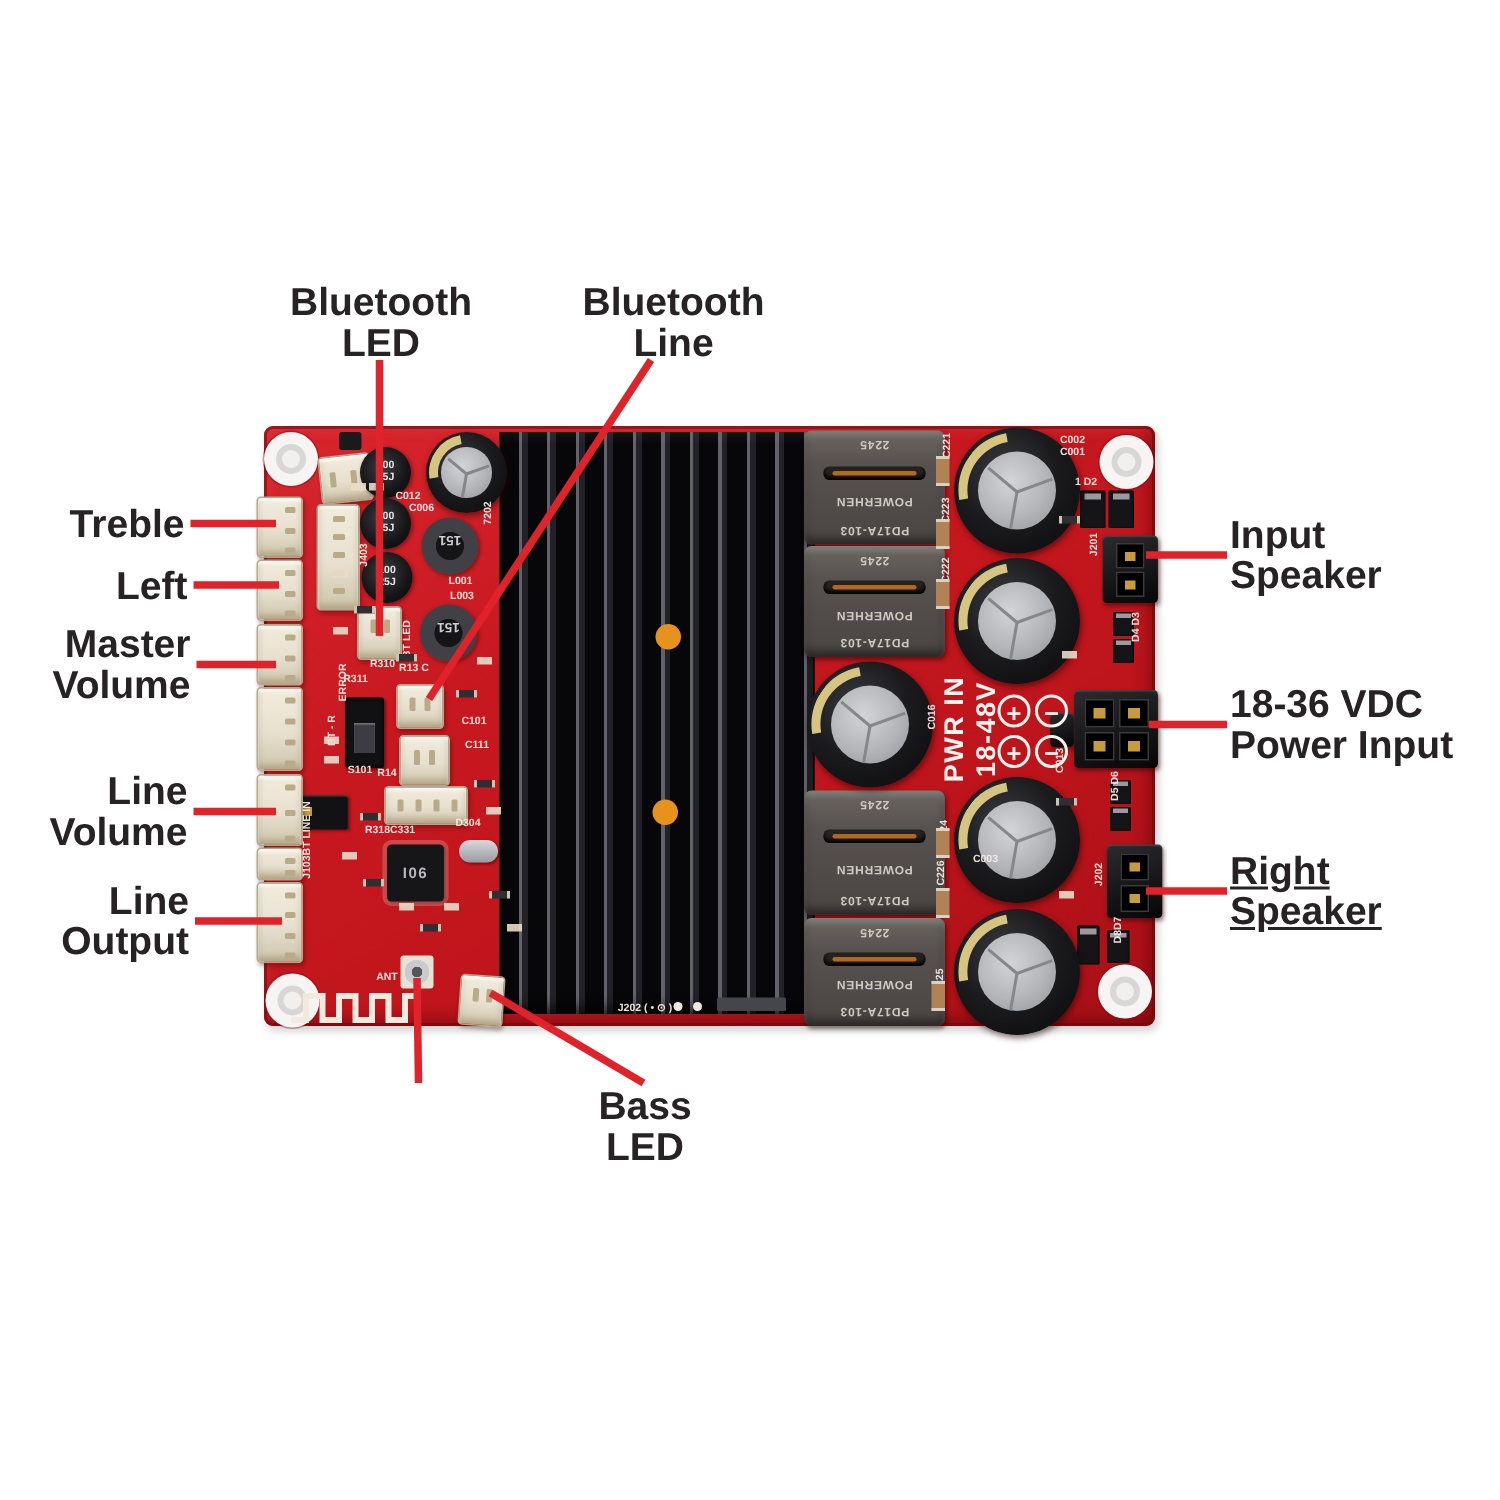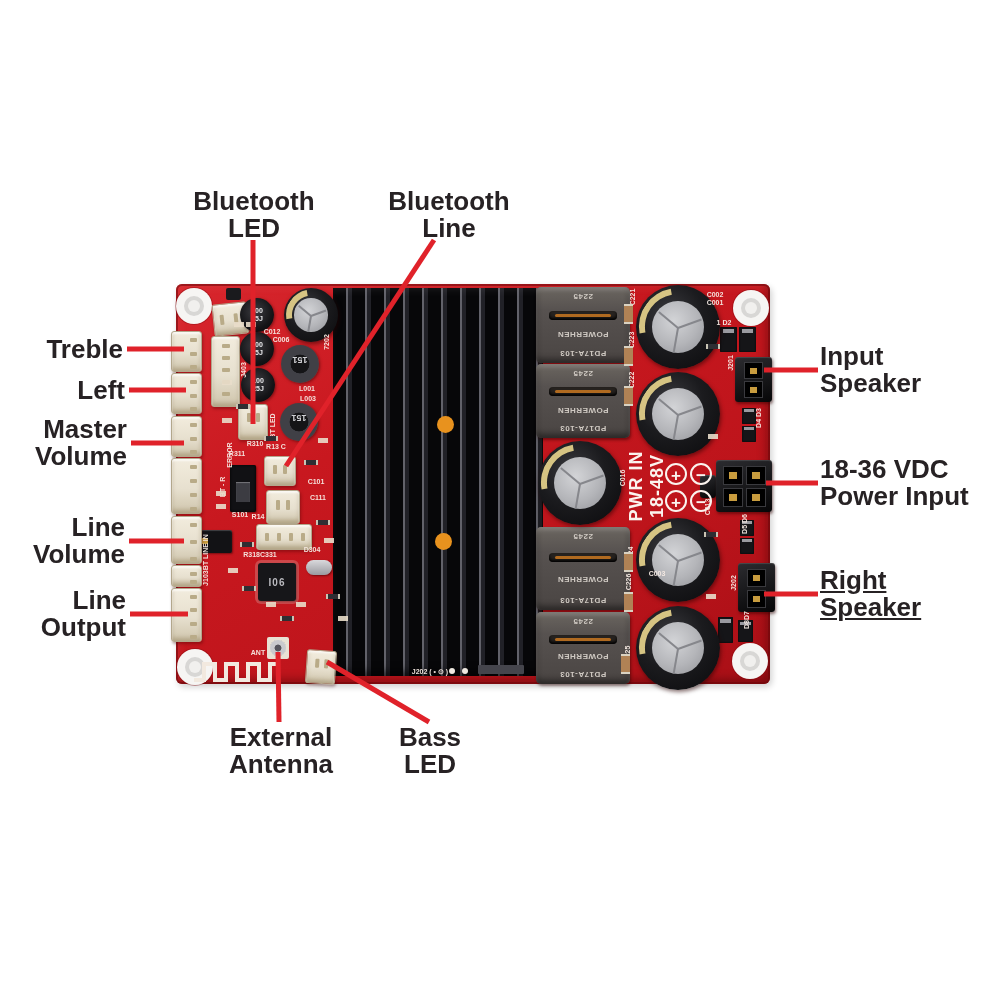--- a/index.html
+++ b/index.html
@@ -433,24 +433,20 @@
       <div>Volume</div>
     </div>
     <div class="callout-label align-right" style="top: 514px; right: 875px;">
       <div>Line</div>
       <div>Volume</div>
     </div>
     <div class="callout-label align-right" style="top: 587px; right: 874px;">
       <div>Line</div>
       <div>Output</div>
     </div>
-    <div class="callout-label align-center" style="top: 724px; left: 281px;">
-      <div>External</div>
-      <div>Antenna</div>
-    </div>
     <div class="callout-label align-center" style="top: 724px; left: 430px;">
       <div>Bass</div>
       <div>LED</div>
     </div>
     <div class="callout-label align-left" style="top: 343px; left: 820px;">
       <div>Input</div>
       <div>Speaker</div>
     </div>
     <div class="callout-label align-left" style="top: 456px; left: 820px;">
       <div>18-36 VDC</div>

